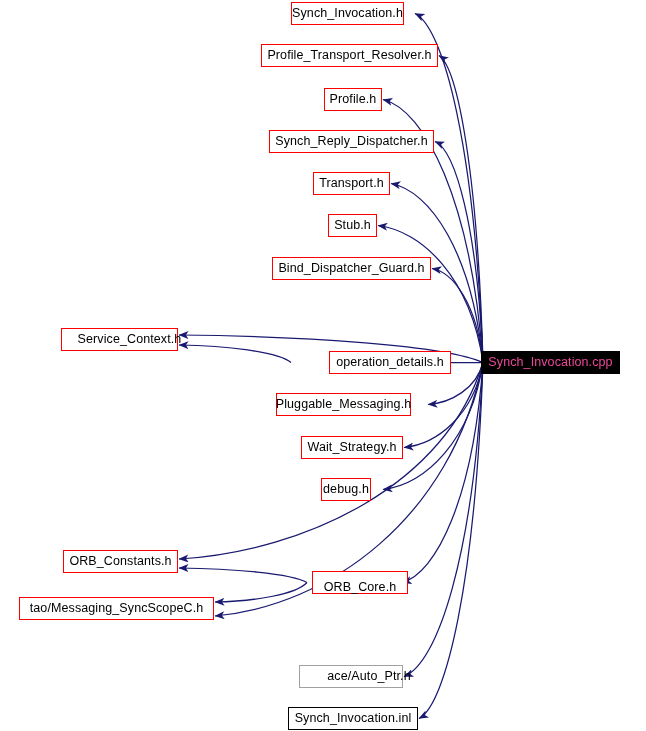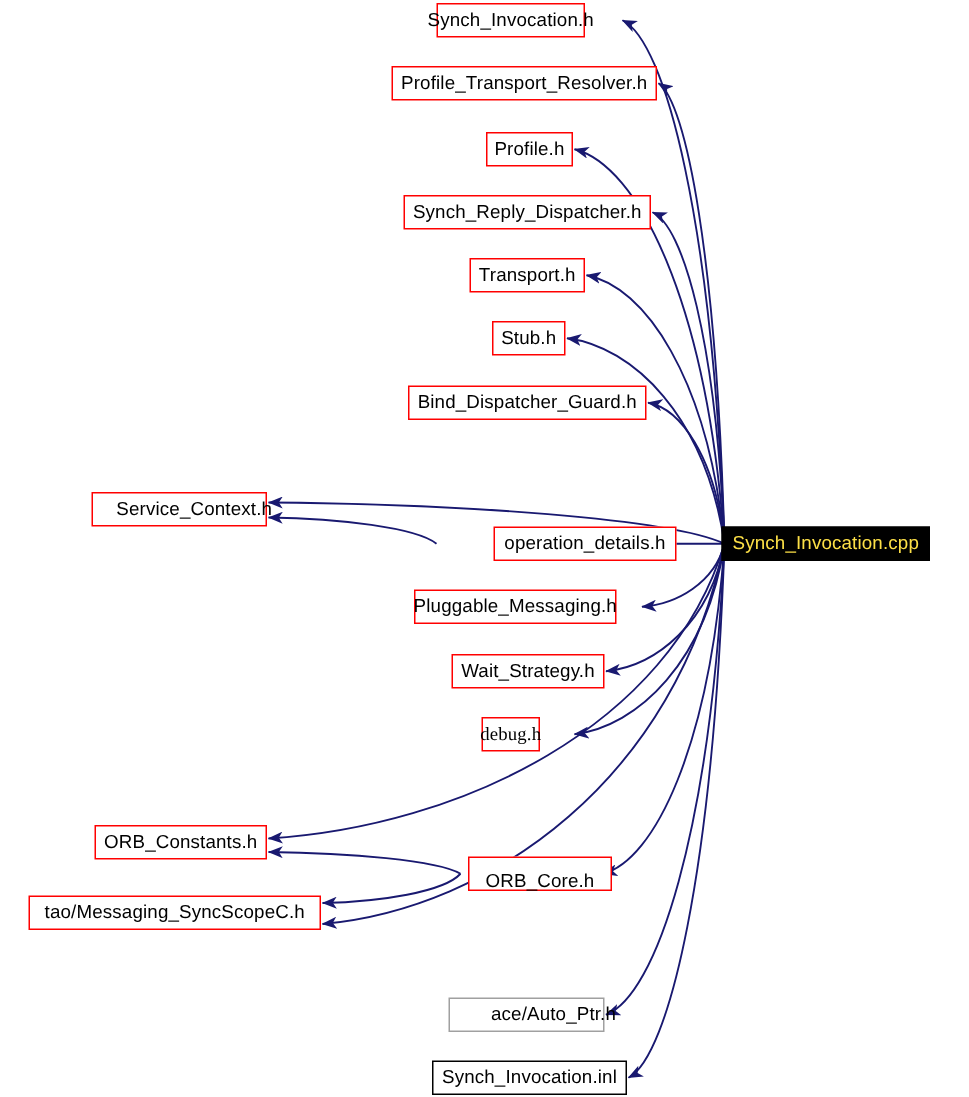--- a/index.html
+++ b/index.html
@@ -40,21 +40,21 @@
   }
   .node.grey {
     border-color: #a0a0a0;
   }
   .node.black {
     border-color: #000000;
   }
   .node.current {
     background: #000000;
     border-color: #000000;
-    color: #fde047;
+    color: #ec4899;
   }
 </style>
 </head>
 <body>
 
 <div id="graph-canvas" style="width: 646px; height: 731px;">
   <svg id="edge-layer" viewBox="0 0 646 731" width="646" height="731" xmlns="http://www.w3.org/2000/svg">
     <defs>
       <marker id="arrowhead" markerWidth="10" markerHeight="8" refX="9.5" refY="4" orient="auto" markerUnits="userSpaceOnUse">
         <path d="M0,0 L10,4 L0,8 L2.6,4 Z" fill="#191970"></path>
@@ -76,21 +76,21 @@
         <path d="M483,362.5 C471,441.24 425,484.42 383,489.5" marker-end="url(#arrowhead)"></path>
         <path d="M483,362.5 C446.52,484.33 306.68,551.14 179,559" marker-end="url(#arrowhead)"></path>
         <path d="M483,362.5 C473.28,498.9 436.02,573.7 402,582.5" marker-end="url(#arrowhead)"></path>
         <path d="M307,582.5 C291.64,573.51 232.76,568.58 179,568" marker-end="url(#arrowhead)"></path>
         <path d="M307,582.5 C295.96,594.59 253.64,601.22 215,602" marker-end="url(#arrowhead)"></path>
         <path d="M483,362.5 C450.84000000000003,519.67 327.56,605.86 215,616" marker-end="url(#arrowhead)"></path>
         <path d="M483,362.5 C473.52,557.1800000000001 437.18,663.94 404,676.5" marker-end="url(#arrowhead)"></path>
         <path d="M483,362.5 C475.32,583.22 445.88,704.26 419,718.5" marker-end="url(#arrowhead)"></path>
       </g>
   </svg>
-<div class="node" style="left: 291px; top: 2px; width: 99px; height: 23px; text-align: right;">
+<div class="node" style="left: 291px; top: 2px; width: 113px; height: 23px; text-align: right;">
       <span>Synch_Invocation.h</span>
     </div>
     <div class="node" style="left: 261px; top: 44px; width: 177px; height: 23px;">
       <span>Profile_Transport_Resolver.h</span>
     </div>
     <div class="node" style="left: 324px; top: 88px; width: 58px; height: 23px;">
       <span>Profile.h</span>
     </div>
     <div class="node" style="left: 269px; top: 130px; width: 165px; height: 23px;">
       <span>Synch_Reply_Dispatcher.h</span>
@@ -112,21 +112,21 @@
     </div>
     <div class="node current" style="left: 481px; top: 351px; width: 139px; height: 23px;">
       <span>Synch_Invocation.cpp</span>
     </div>
     <div class="node" style="left: 276px; top: 393px; width: 135px; height: 23px;">
       <span>Pluggable_Messaging.h</span>
     </div>
     <div class="node" style="left: 301px; top: 436px; width: 102px; height: 23px;">
       <span>Wait_Strategy.h</span>
     </div>
-    <div class="node" style="left: 321px; top: 478px; width: 39px; height: 23px; font-family: Liberation Serif, serif;">
+    <div class="node" style="left: 321px; top: 478px; width: 50px; height: 23px;">
       <span>debug.h</span>
     </div>
     <div class="node" style="left: 63px; top: 550px; width: 115px; height: 23px;">
       <span>ORB_Constants.h</span>
     </div>
     <div class="node" style="left: 312px; top: 571px; width: 96px; height: 23px; align-items: flex-end;">
       <span>ORB_Core.h</span>
     </div>
     <div class="node" style="left: 19px; top: 597px; width: 195px; height: 23px;">
       <span>tao/Messaging_SyncScopeC.h</span>

